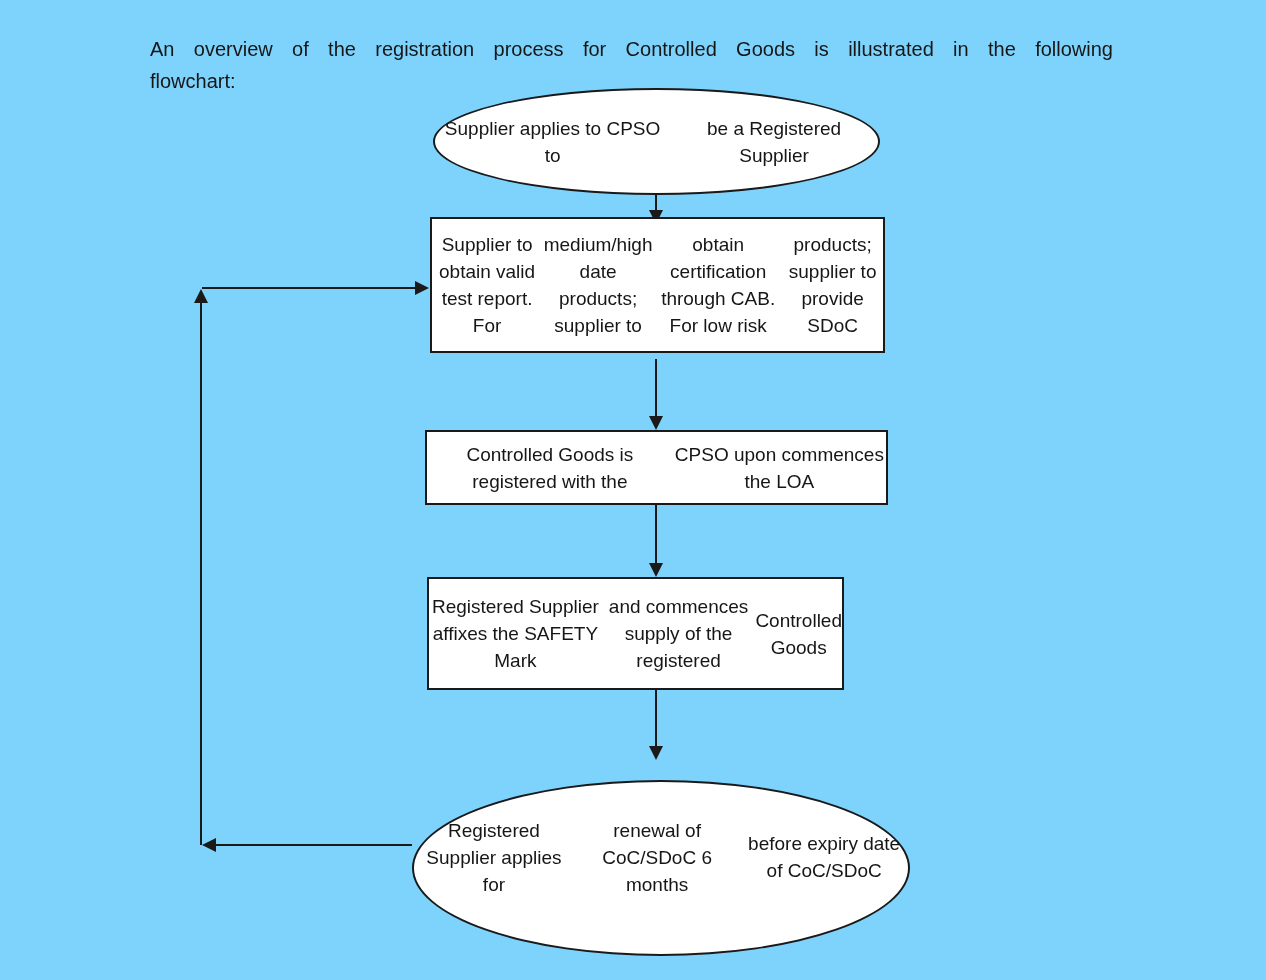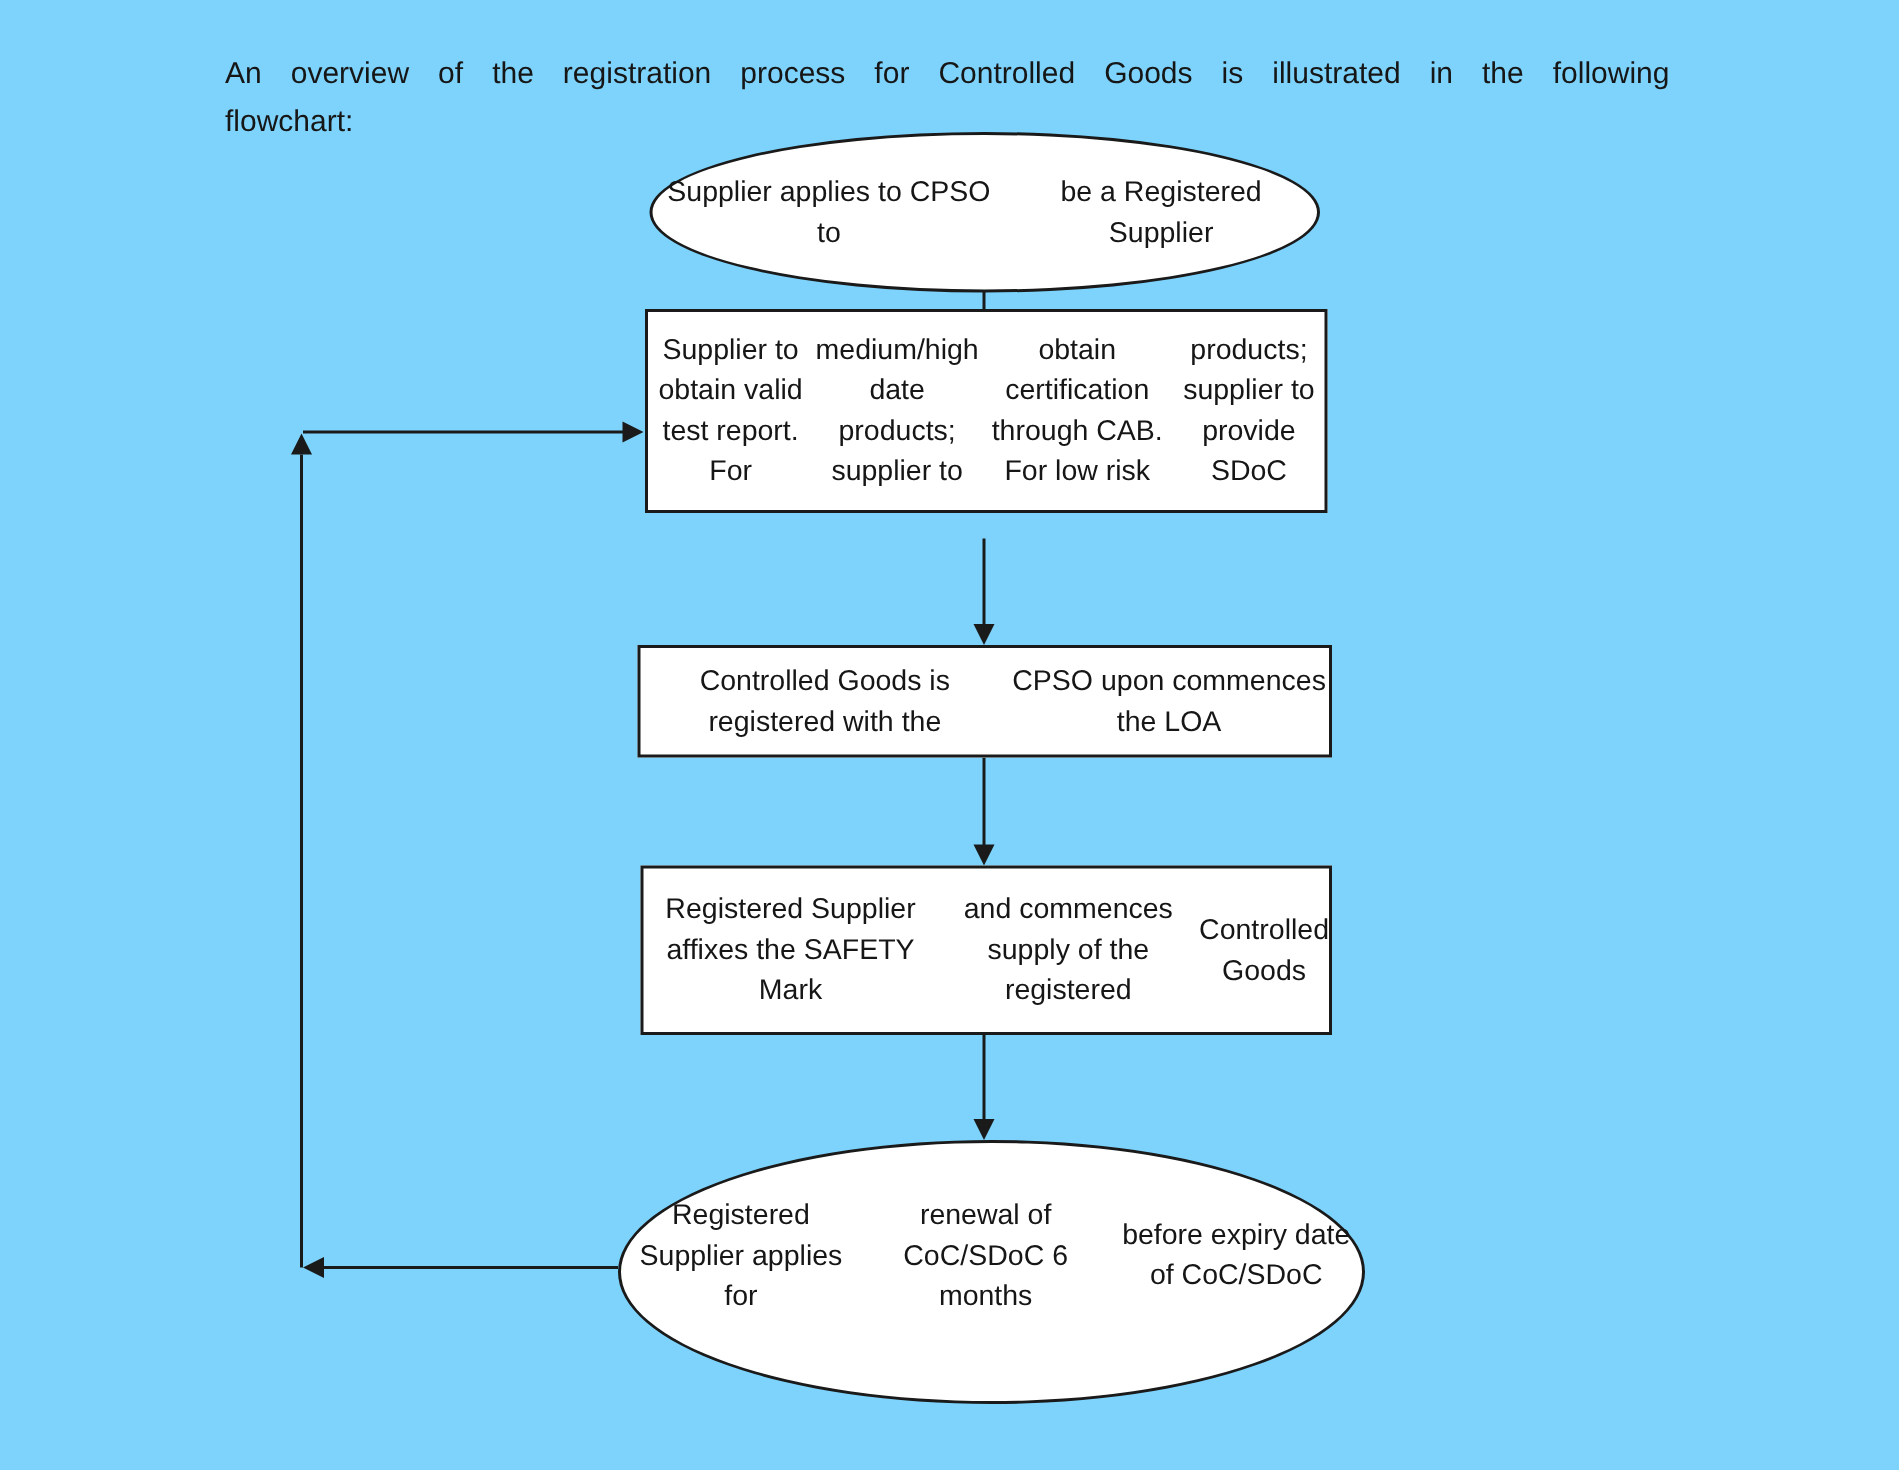--- a/index.html
+++ b/index.html
@@ -43,24 +43,24 @@
     justify-content: center;
     text-align: center;
     font-size: 19px;
     line-height: 27px;
     color: #161616;
   }
   .node.ellipse {
     border-radius: 50%;
   }
   .node-start    { left: 433px; top:  88px; width: 447px; height: 107px; }
-  .node-test     { left: 430px; top: 206px; width: 455px; height: 136px; }
+  .node-test     { left: 430px; top: 217px; width: 455px; height: 136px; }
   .node-register { left: 425px; top: 430px; width: 463px; height:  75px; }
-  .node-safety   { left: 427px; top: 577px; width: 461px; height: 113px; }
-  .node-renewal  { left: 412px; top: 760px; width: 498px; height: 176px; padding-bottom: 22px; }
+  .node-safety   { left: 427px; top: 577px; width: 417px; height: 113px; }
+  .node-renewal  { left: 412px; top: 780px; width: 498px; height: 176px; padding-bottom: 22px; }
   .connector-layer {
     position: absolute;
     left: 0;
     top: 0;
     width: 1266px;
     height: 980px;
     pointer-events: none;
   }
 </style>
 </head>

